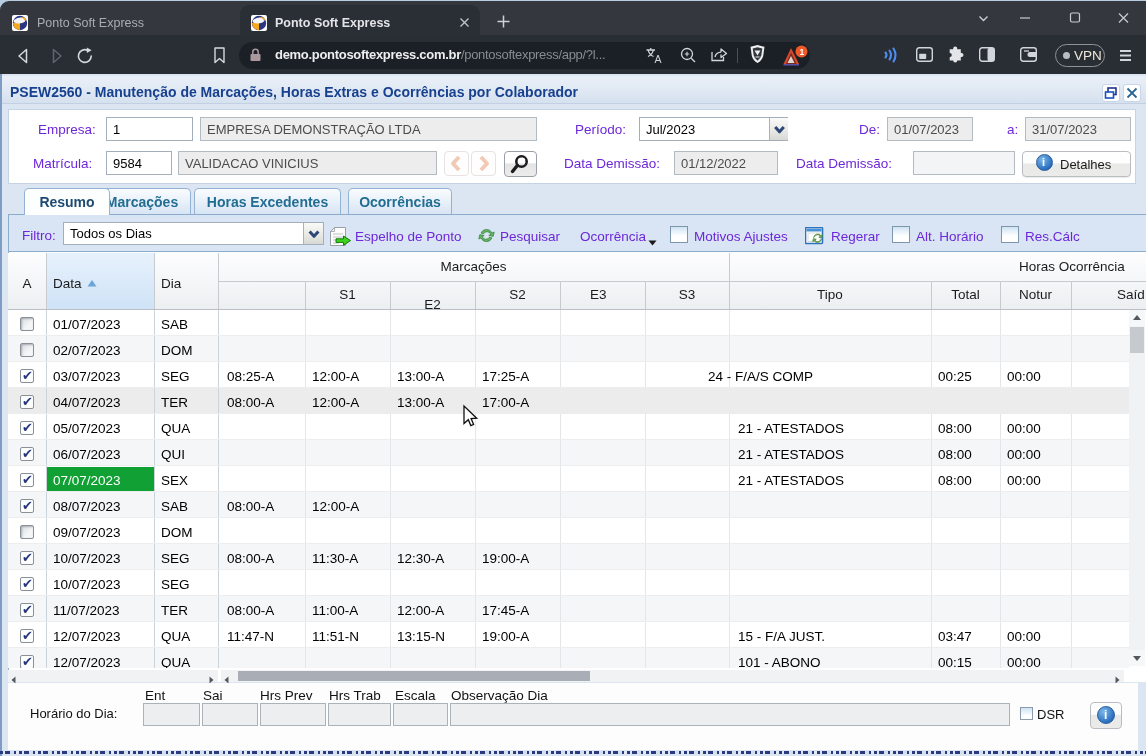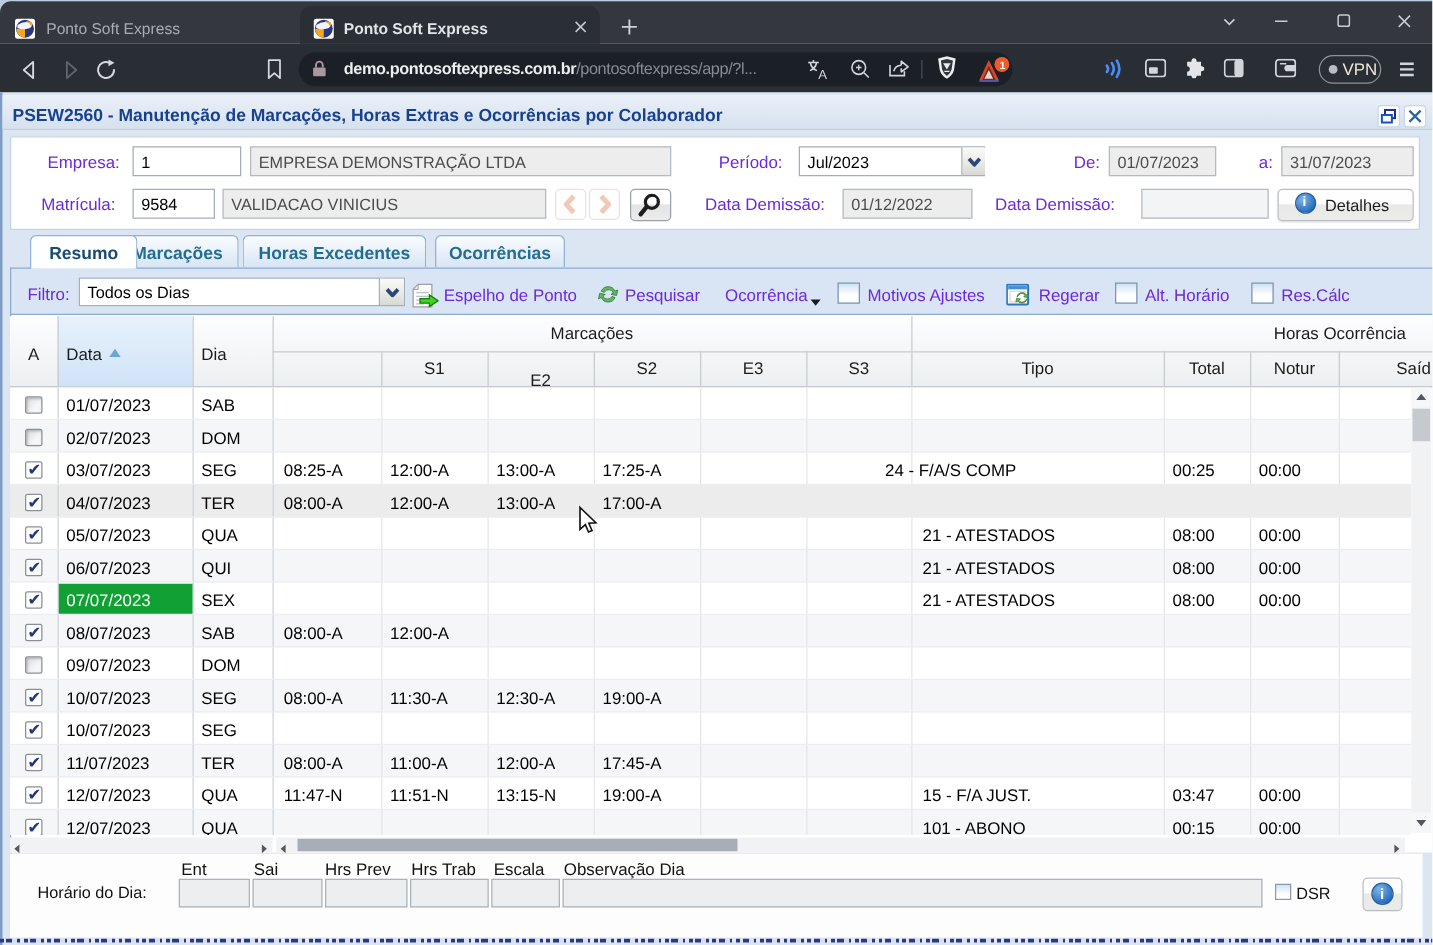--- a/index.html
+++ b/index.html
@@ -289,21 +289,21 @@
 <div class="abs th" style="left:8px; top:276px; width:38px; text-align:center;">A</div>
 <div class="abs th" style="left:53px; top:276px;">Data</div>
 <div class="abs" style="left:87px; top:274px;"><svg width="10" height="9" viewBox="0 0 10 9">
       <path d="M5 1 L9.5 7.5 H0.5 Z" fill="#6aa5d8"></path>
     </svg></div>
 <div class="abs th" style="left:161px; top:276px;">Dia</div>
 <div class="abs th" style="left:220px; top:287px; width:85px; text-align:center;margin-top:30px;">E1</div>
 <div class="abs th" style="left:305px; top:287px; width:85px; text-align:center;">S1</div>
 <div class="abs th" style="left:390px; top:297px; width:85px; text-align:center;">E2</div>
 <div class="abs th" style="left:475px; top:287px; width:85px; text-align:center;">S2</div>
-<div class="abs th" style="left:560px; top:287px; width:85px; text-align:center;">E3</div>
+<div class="abs th" style="left:560px; top:287px; width:85px; text-align:left;padding-left:30px;">E3</div>
 <div class="abs th" style="left:645px; top:287px; width:84px; text-align:center;">S3</div>
 <div class="abs th" style="left:729px; top:287px; width:202px; text-align:center;">Tipo</div>
 <div class="abs th" style="left:931px; top:287px; width:69px; text-align:center;">Total</div>
 <div class="abs th" style="left:1000px; top:287px; width:71px; text-align:center;">Notur</div>
 <div class="abs th" style="left:1117px; top:287px;">Saíd</div>
 
 <div class="abs" style="left:8px; top:310px; width:1121px; height:358px; background:#fff; overflow:hidden;">
 <div class="abs" style="left:0; top:26px; width:1121px; height:26px; background:#f4f6f8;"></div>
     <div class="abs" style="left:0; top:130px; width:1121px; height:26px; background:#f4f6f8;"></div>
     <div class="abs" style="left:0; top:182px; width:1121px; height:26px; background:#f4f6f8;"></div>

